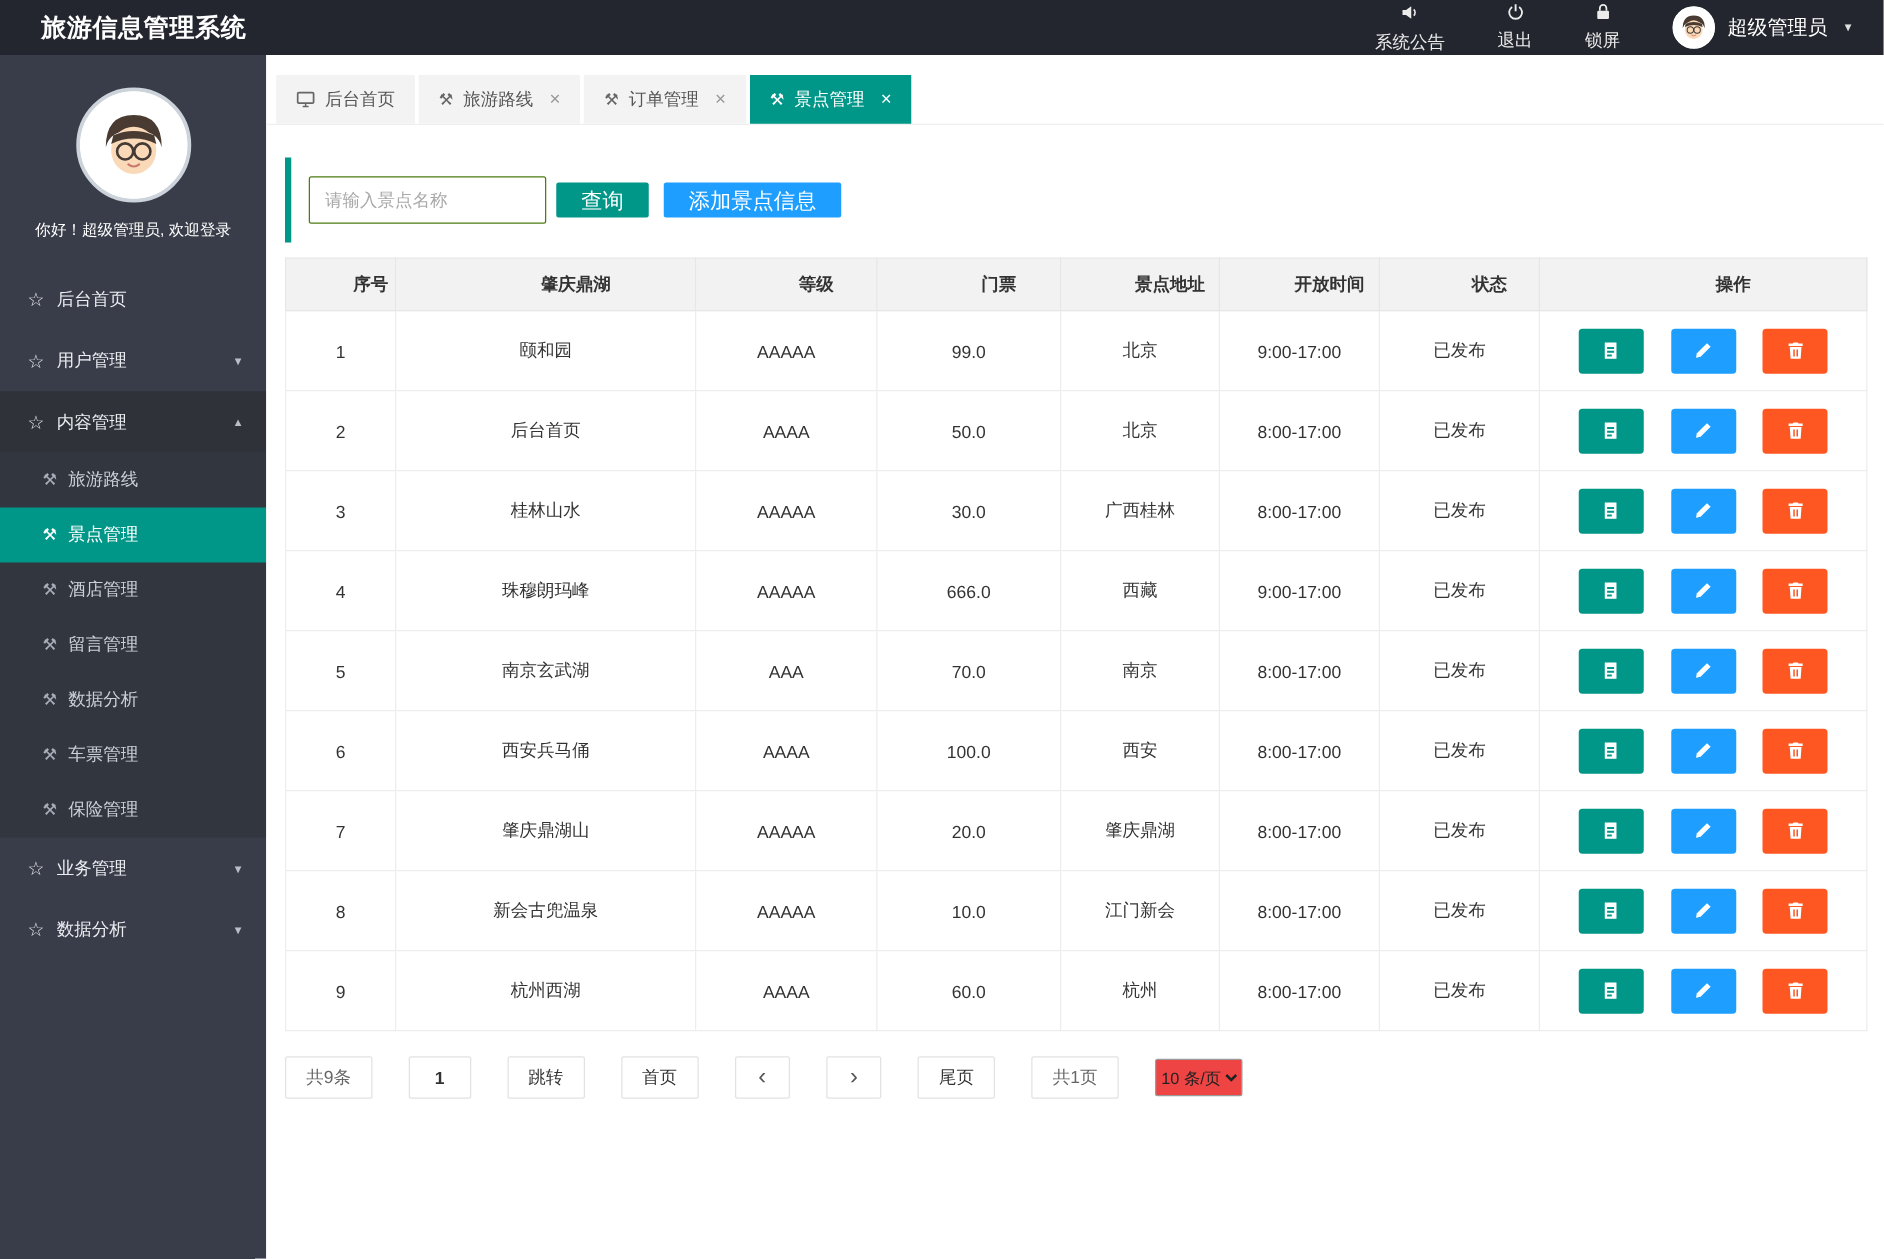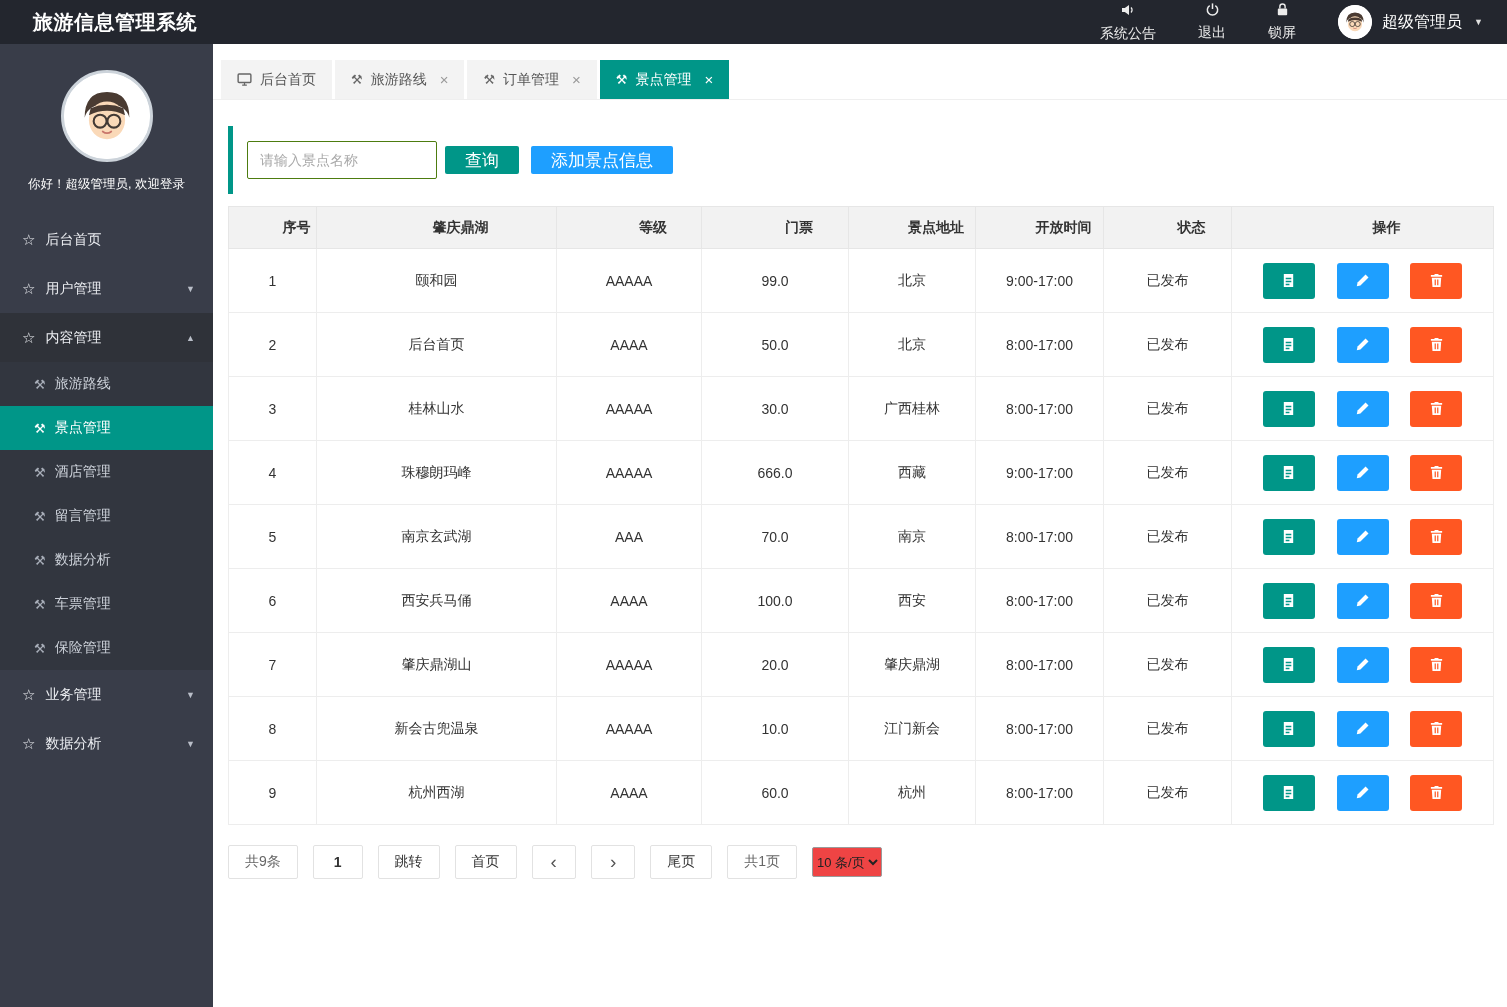--- a/index.html
+++ b/index.html
@@ -92,21 +92,21 @@
   .act {
     width: 52px; height: 36px; border: none; border-radius: 3px;
     margin: 0 9px; cursor: pointer; display: inline-flex;
     align-items: center; justify-content: center; vertical-align: middle; color: #fff;
   }
   .act.view { background: #009688; }
   .act.edit { background: #1e9fff; }
   .act.del  { background: #ff5722; }
   .act svg { display: block; }
 
-  .pagination { margin-top: 20px; display: flex; align-items: center; gap: 15px; font-size: 14px; color: #333; }
+  .pagination { margin-top: 20px; display: flex; align-items: center; gap: 29px; font-size: 14px; color: #333; }
   .pg-box {
     height: 34px; border: 1px solid #e2e2e2; border-radius: 2px; background: #fff;
     display: flex; align-items: center; justify-content: center; padding: 0 16px; cursor: pointer;
   }
   .pg-total, .pg-pages { color: #666; cursor: default; }
   .pg-current { font-weight: 700; padding: 0 20px; }
   .pg-chev { font-size: 19px; color: #555; padding: 0 18px; }
   .pg-size {
     height: 30px; font-size: 13px; border: 1px solid #9a9a9a; border-radius: 2px;
     background: #ef4444; color: #222; font-family: inherit;

